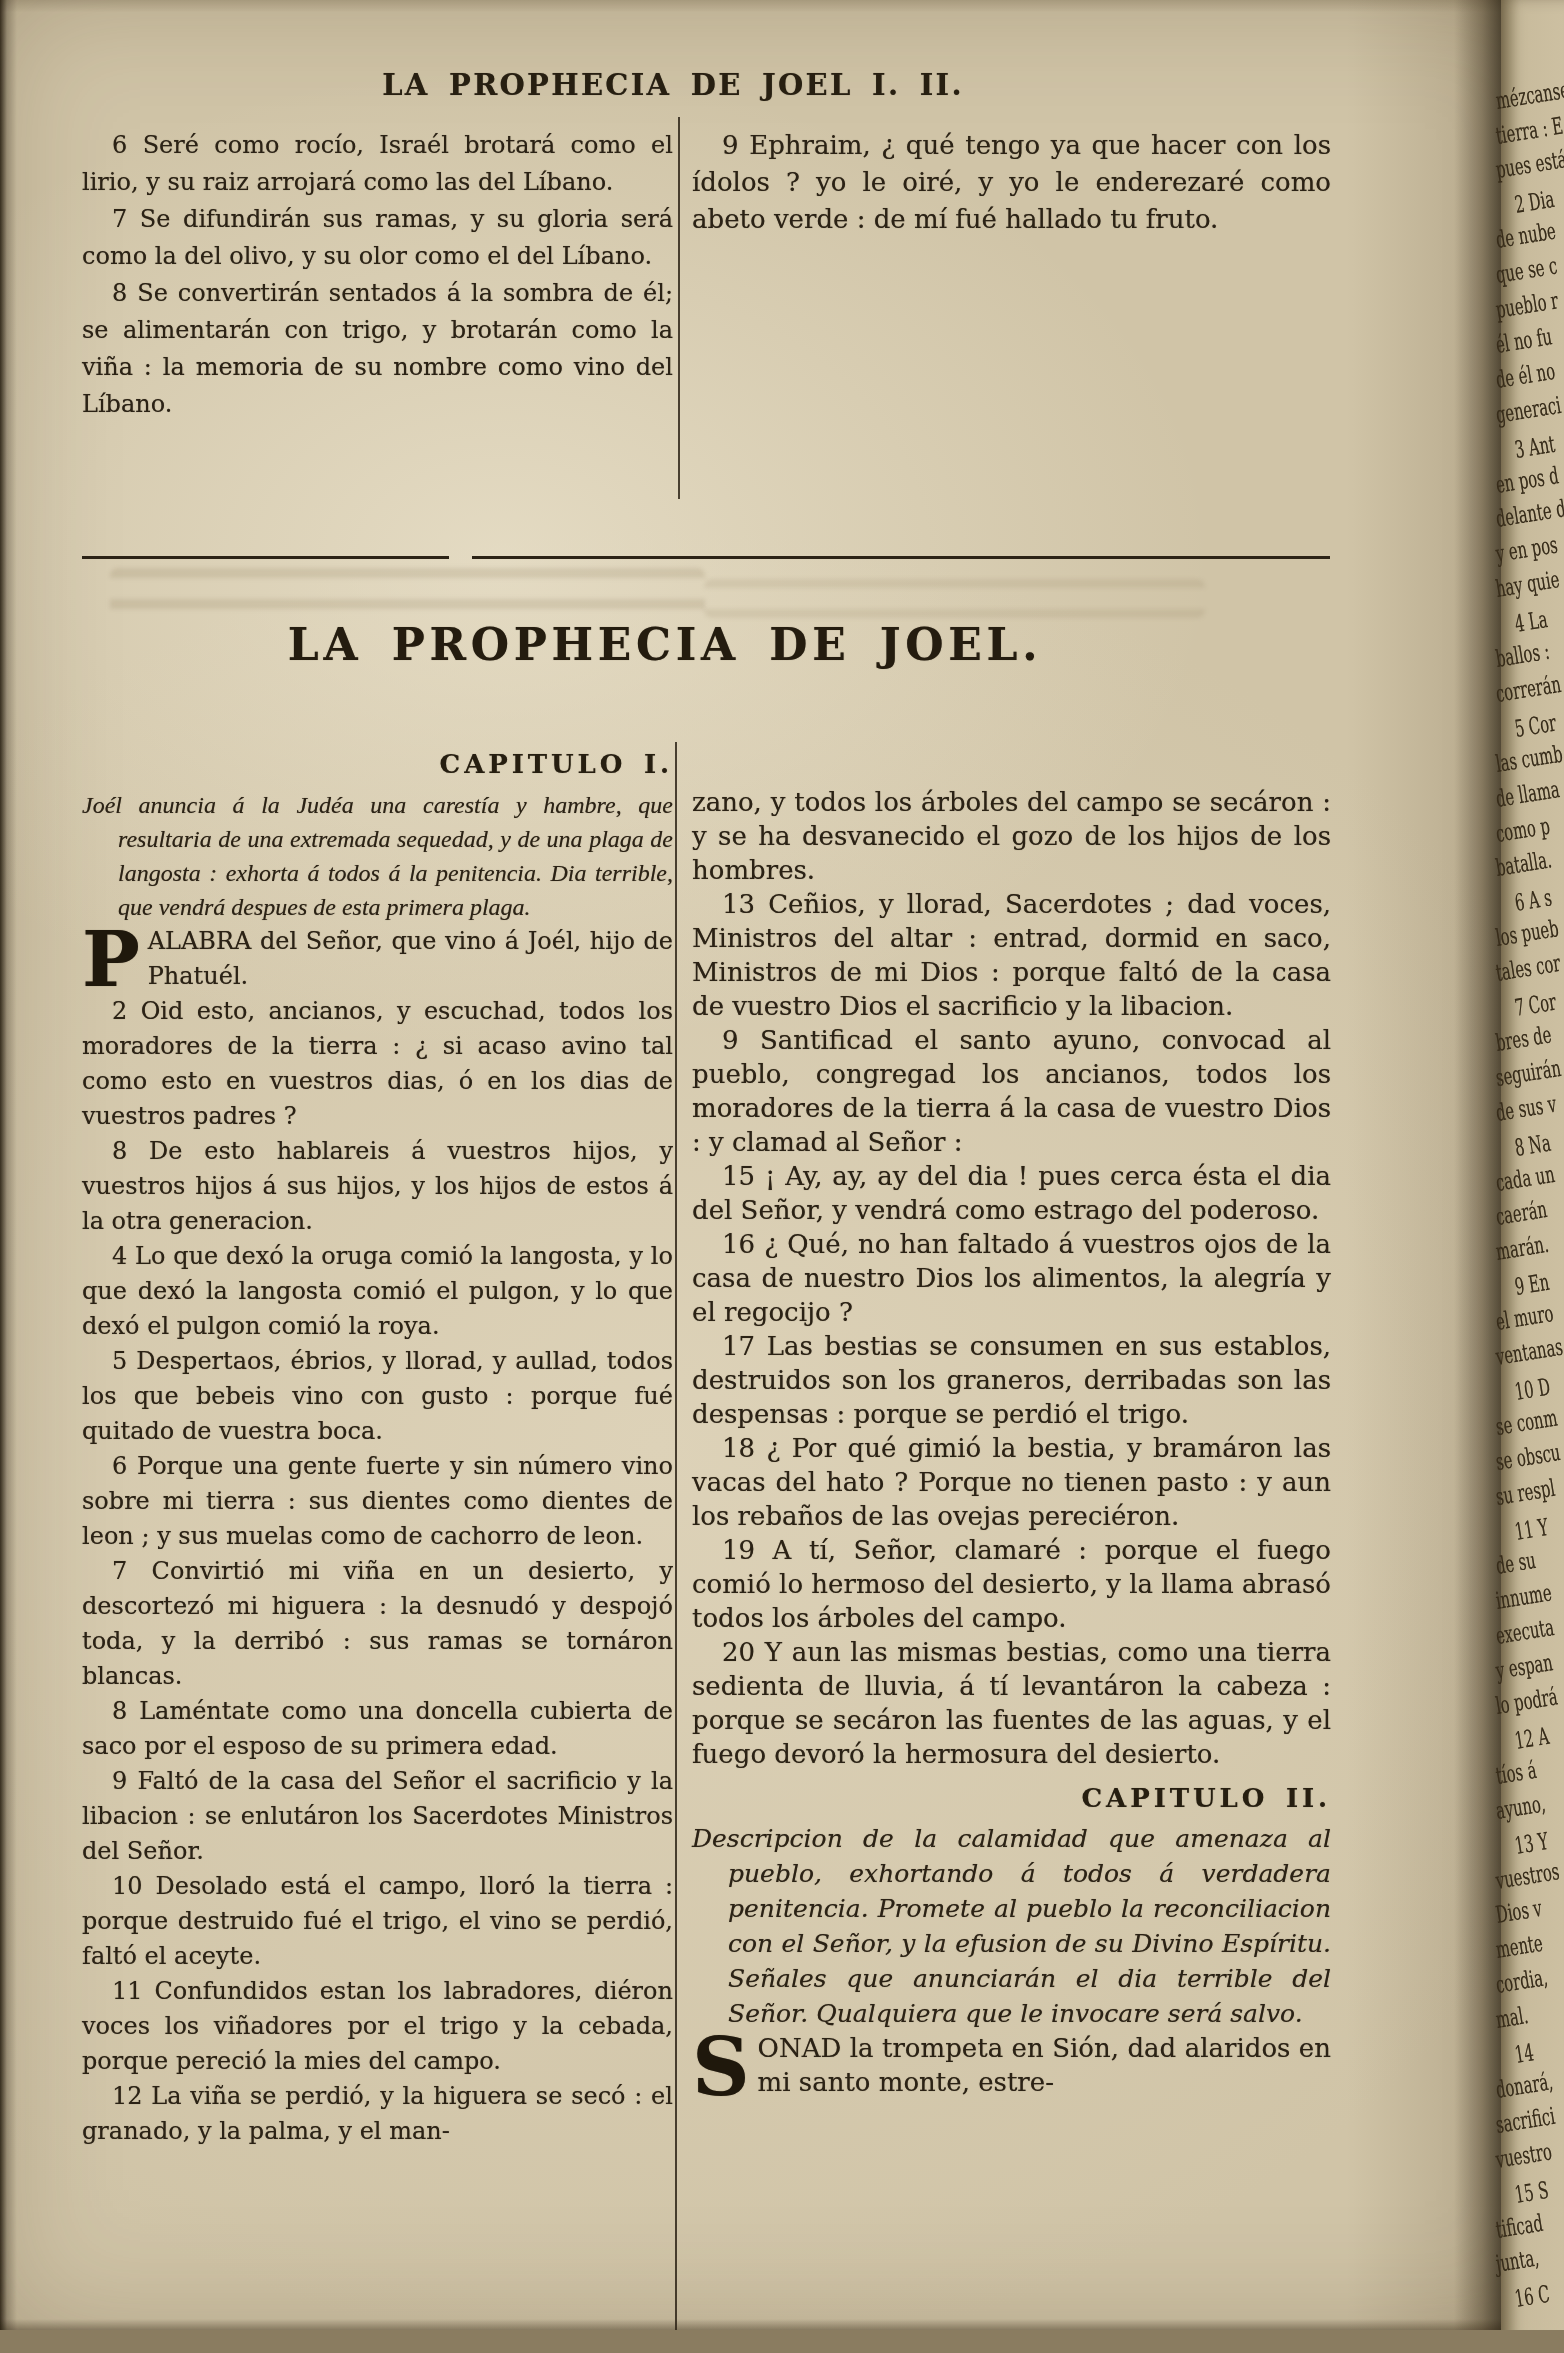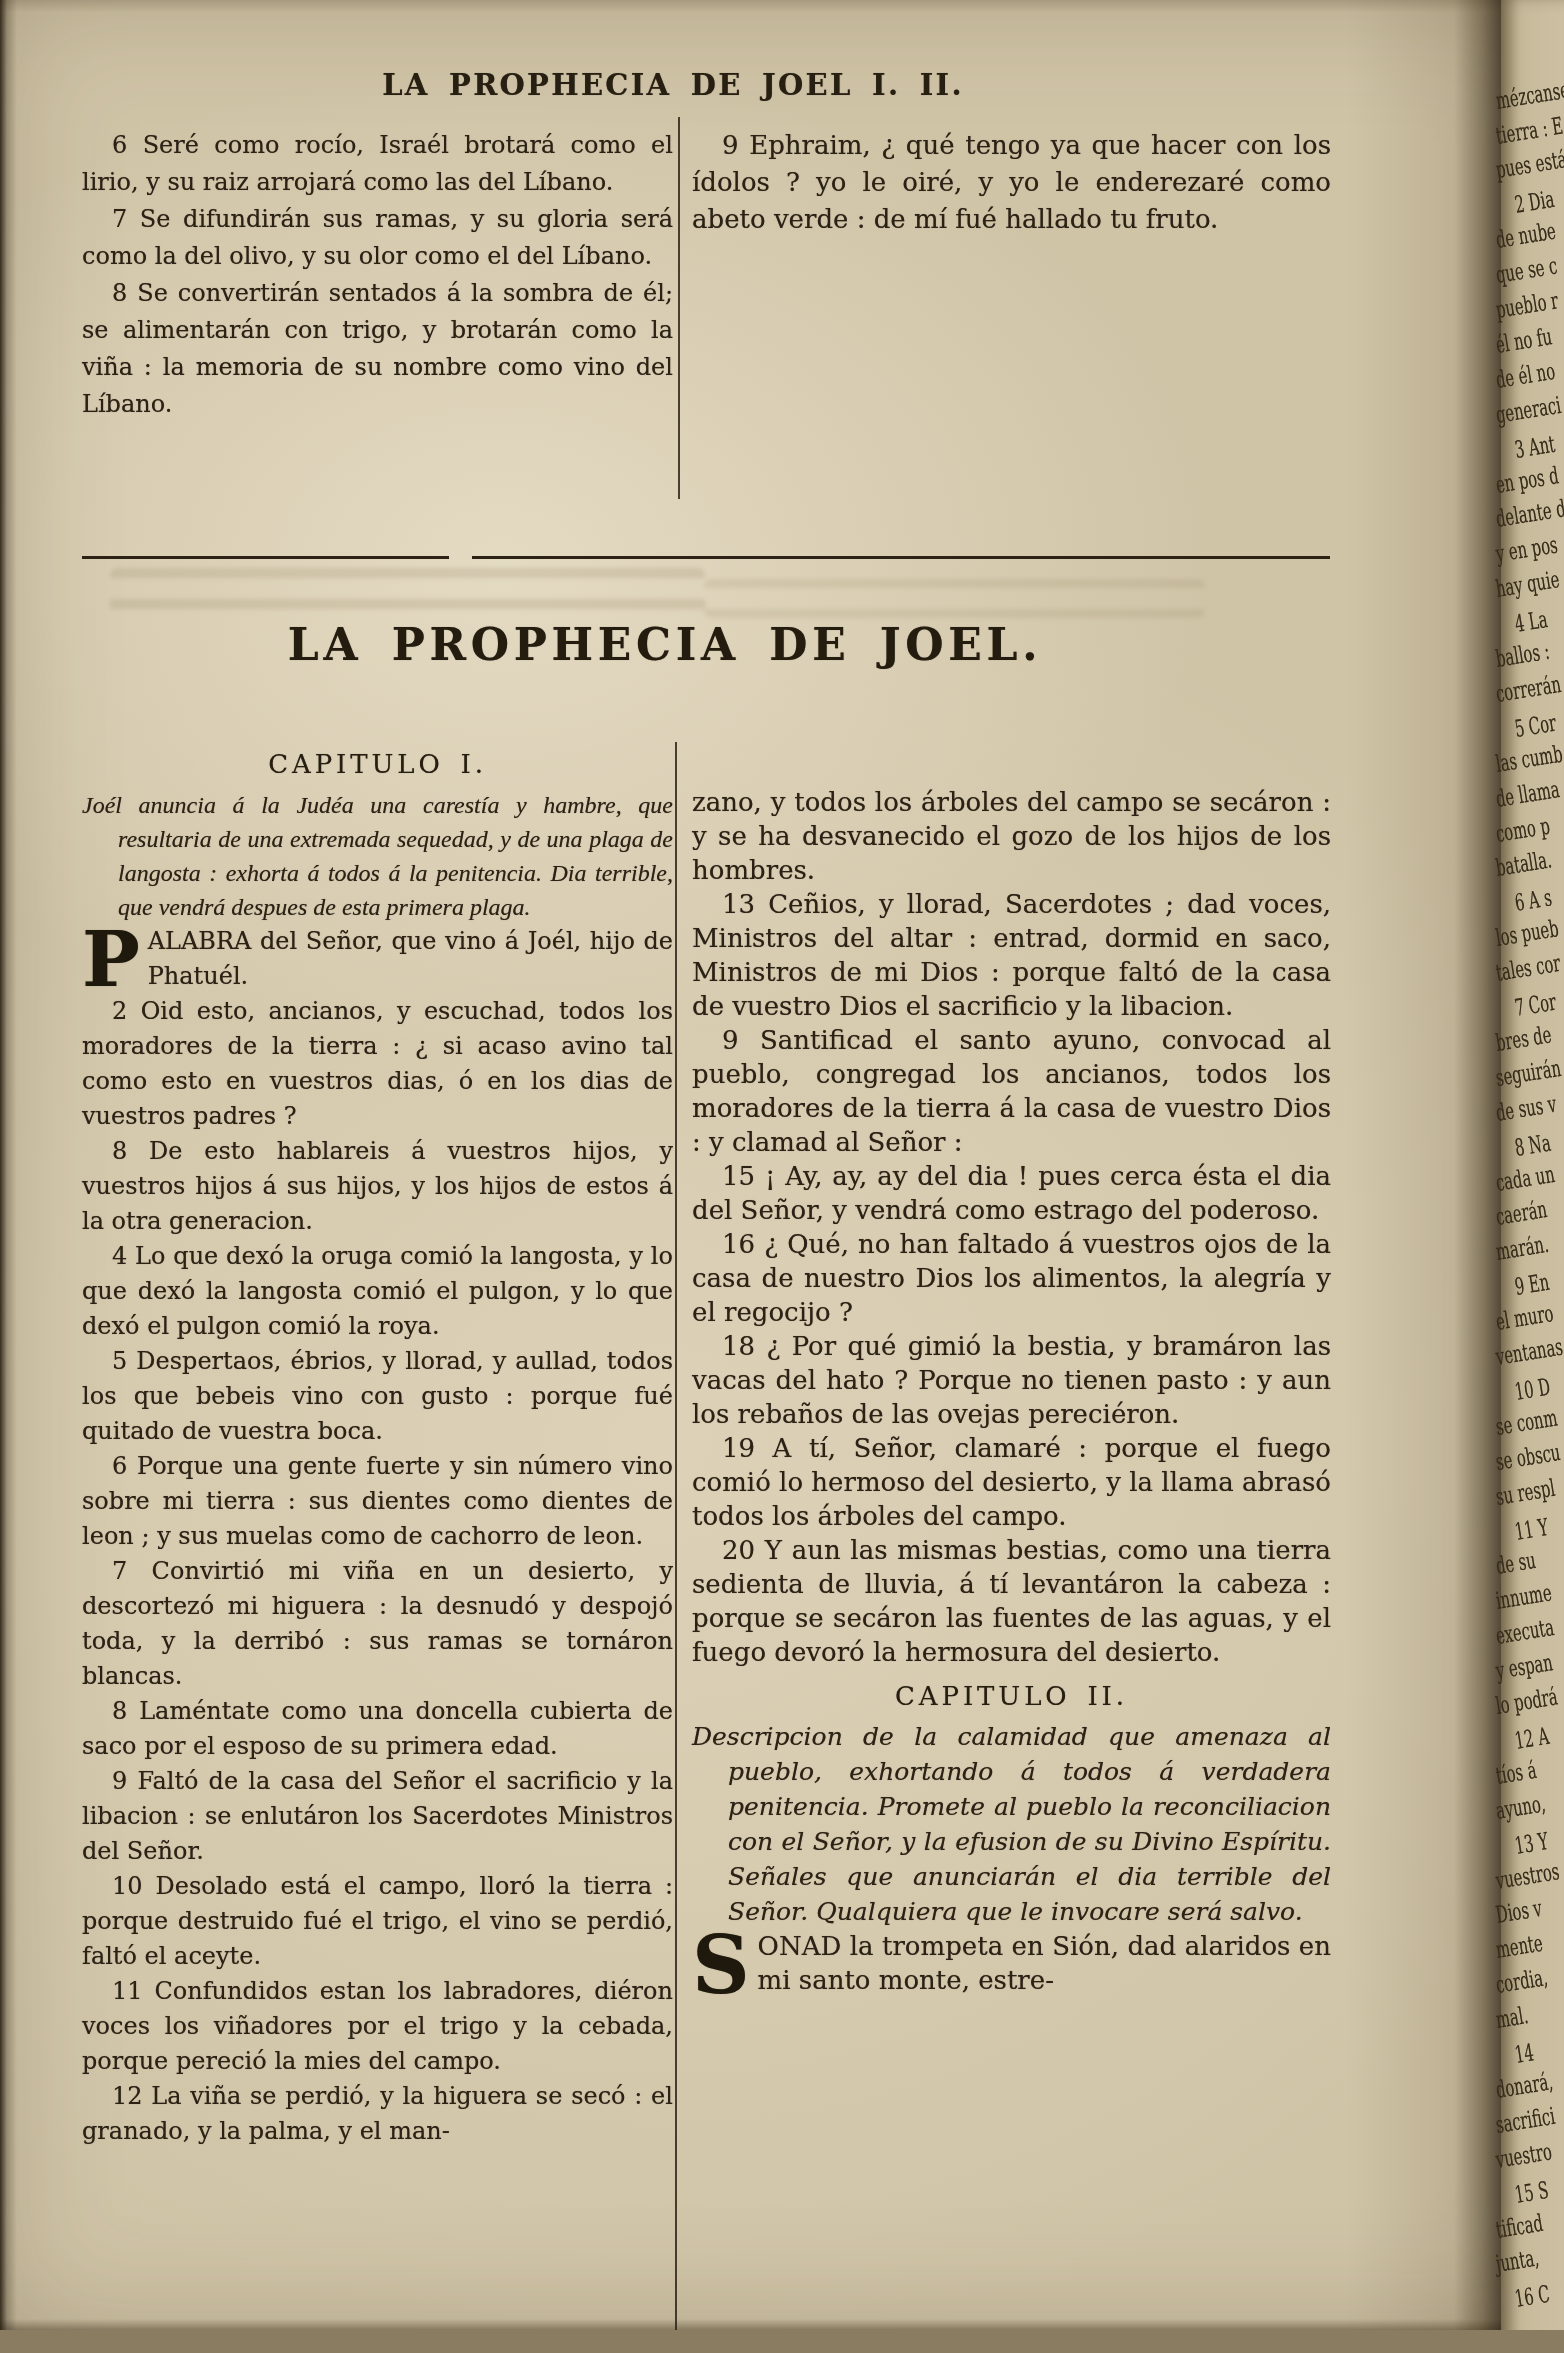--- a/index.html
+++ b/index.html
@@ -41,21 +41,21 @@
   .verse{ text-indent:30px; }
   .opening{ text-indent:0; }
 
   .top-left{ left:82px; top:127px; width:591px; font-size:24px; line-height:37px; }
   .top-right{ left:692px; top:127px; width:639px; font-size:26px; line-height:37px; }
 
   .main-left{ left:82px; top:745px; width:591px; font-size:24px; line-height:35px; }
   .main-right{ left:692px; top:745px; width:639px; font-size:26px; line-height:34px;margin-top:40px; }
 
   .chapter-heading{
-    font-weight:normal; text-align:center; font-size:26px; line-height:38px;
+    font-weight:bold; text-align:right; font-size:26px; line-height:38px;
     letter-spacing:3.9px; word-spacing:4.7px; margin:0 0 4.7px 0; color:#261e10; text-indent:0;
   }
   .main-right .chapter-heading{ margin-top:7.8px; }
   .argument{
     font-style:italic; text-align:justify;
     padding-left:36px; text-indent:-36px; margin:0 0 3.1px 0;
   }
   .main-left .argument{ font-size:24px; line-height:34px;font-family:Liberation Serif, serif; }
   .main-right .argument{ font-size:25px; line-height:35px; }
 
@@ -134,20 +134,21 @@
   </div>
 
   <div class="vrule main"></div>
 
   <div class="col main-right ink">
     <p class="verse opening">zano, y todos los árboles del campo se secáron : y se ha desvanecido el gozo de los hijos de los hombres.</p>
     <p class="verse">13 Ceñios, y llorad, Sacerdotes ; dad voces, Ministros del altar : entrad, dormid en saco, Ministros de mi Dios : porque faltó de la casa de vuestro Dios el sacrificio y la libacion.</p>
     <p class="verse">9 Santificad el santo ayuno, convocad al pueblo, congregad los ancianos, todos los moradores de la tierra á la casa de vuestro Dios : y clamad al Señor :</p>
     <p class="verse">15 ¡ Ay, ay, ay del dia ! pues cerca ésta el dia del Señor, y vendrá como estrago del poderoso.</p>
     <p class="verse">16 ¿ Qué, no han faltado á vuestros ojos de la casa de nuestro Dios los alimentos, la alegría y el regocijo ?</p>
+    <p class="verse">17 Las bestias se consumen en sus establos, destruidos son los graneros, derribadas son las despensas : porque se perdió el trigo.</p>
     <p class="verse">18 ¿ Por qué gimió la bestia, y bramáron las vacas del hato ? Porque no tienen pasto : y aun los rebaños de las ovejas pereciéron.</p>
     <p class="verse">19 A tí, Señor, clamaré : porque el fuego comió lo hermoso del desierto, y la llama abrasó todos los árboles del campo.</p>
     <p class="verse">20 Y aun las mismas bestias, como una tierra sedienta de lluvia, á tí levantáron la cabeza : porque se secáron las fuentes de las aguas, y el fuego devoró la hermosura del desierto.</p>
     <h3 class="chapter-heading">CAPITULO II.</h3>
     <p class="argument">Descripcion de la calamidad que amenaza al pueblo, exhortando á todos á verdadera penitencia. Promete al pueblo la reconciliacion con el Señor, y la efusion de su Divino Espíritu. Señales que anunciarán el dia terrible del Señor. Qualquiera que le invocare será salvo.</p>
     <p class="verse opening"><span class="dropcap">S</span><span>ONAD la trompeta en Sión, dad alaridos en mi santo monte, estre-</span></p>
   </div>
 
   <div class="gutter-shadow"></div>
   <div class="edge-strip"></div>

